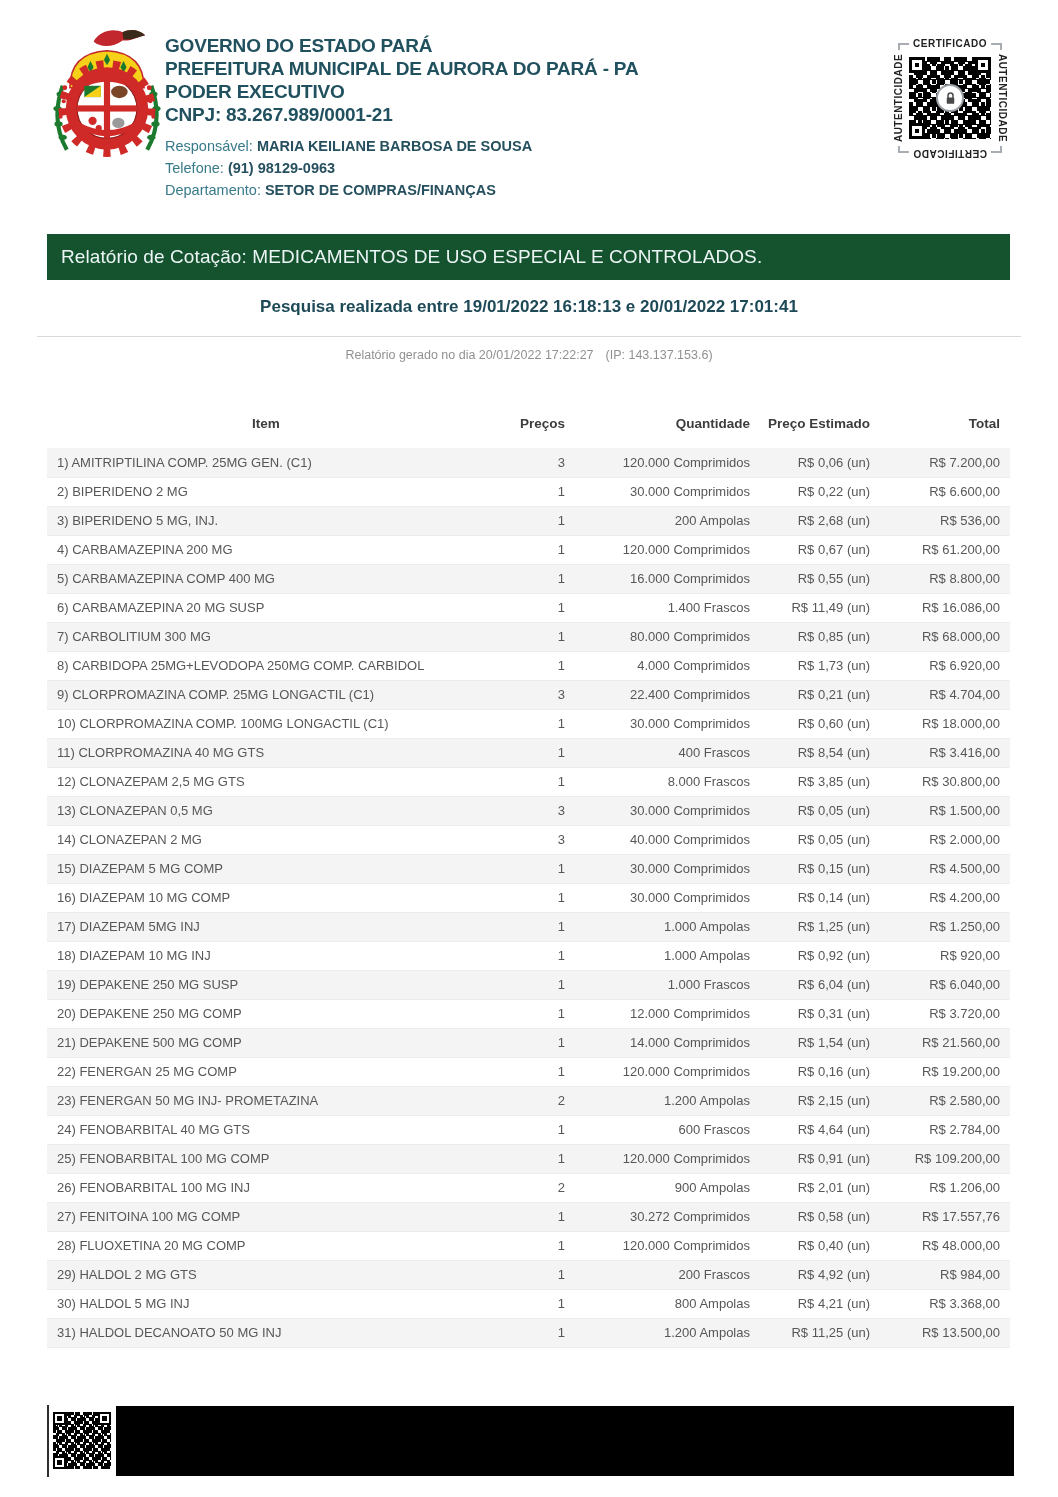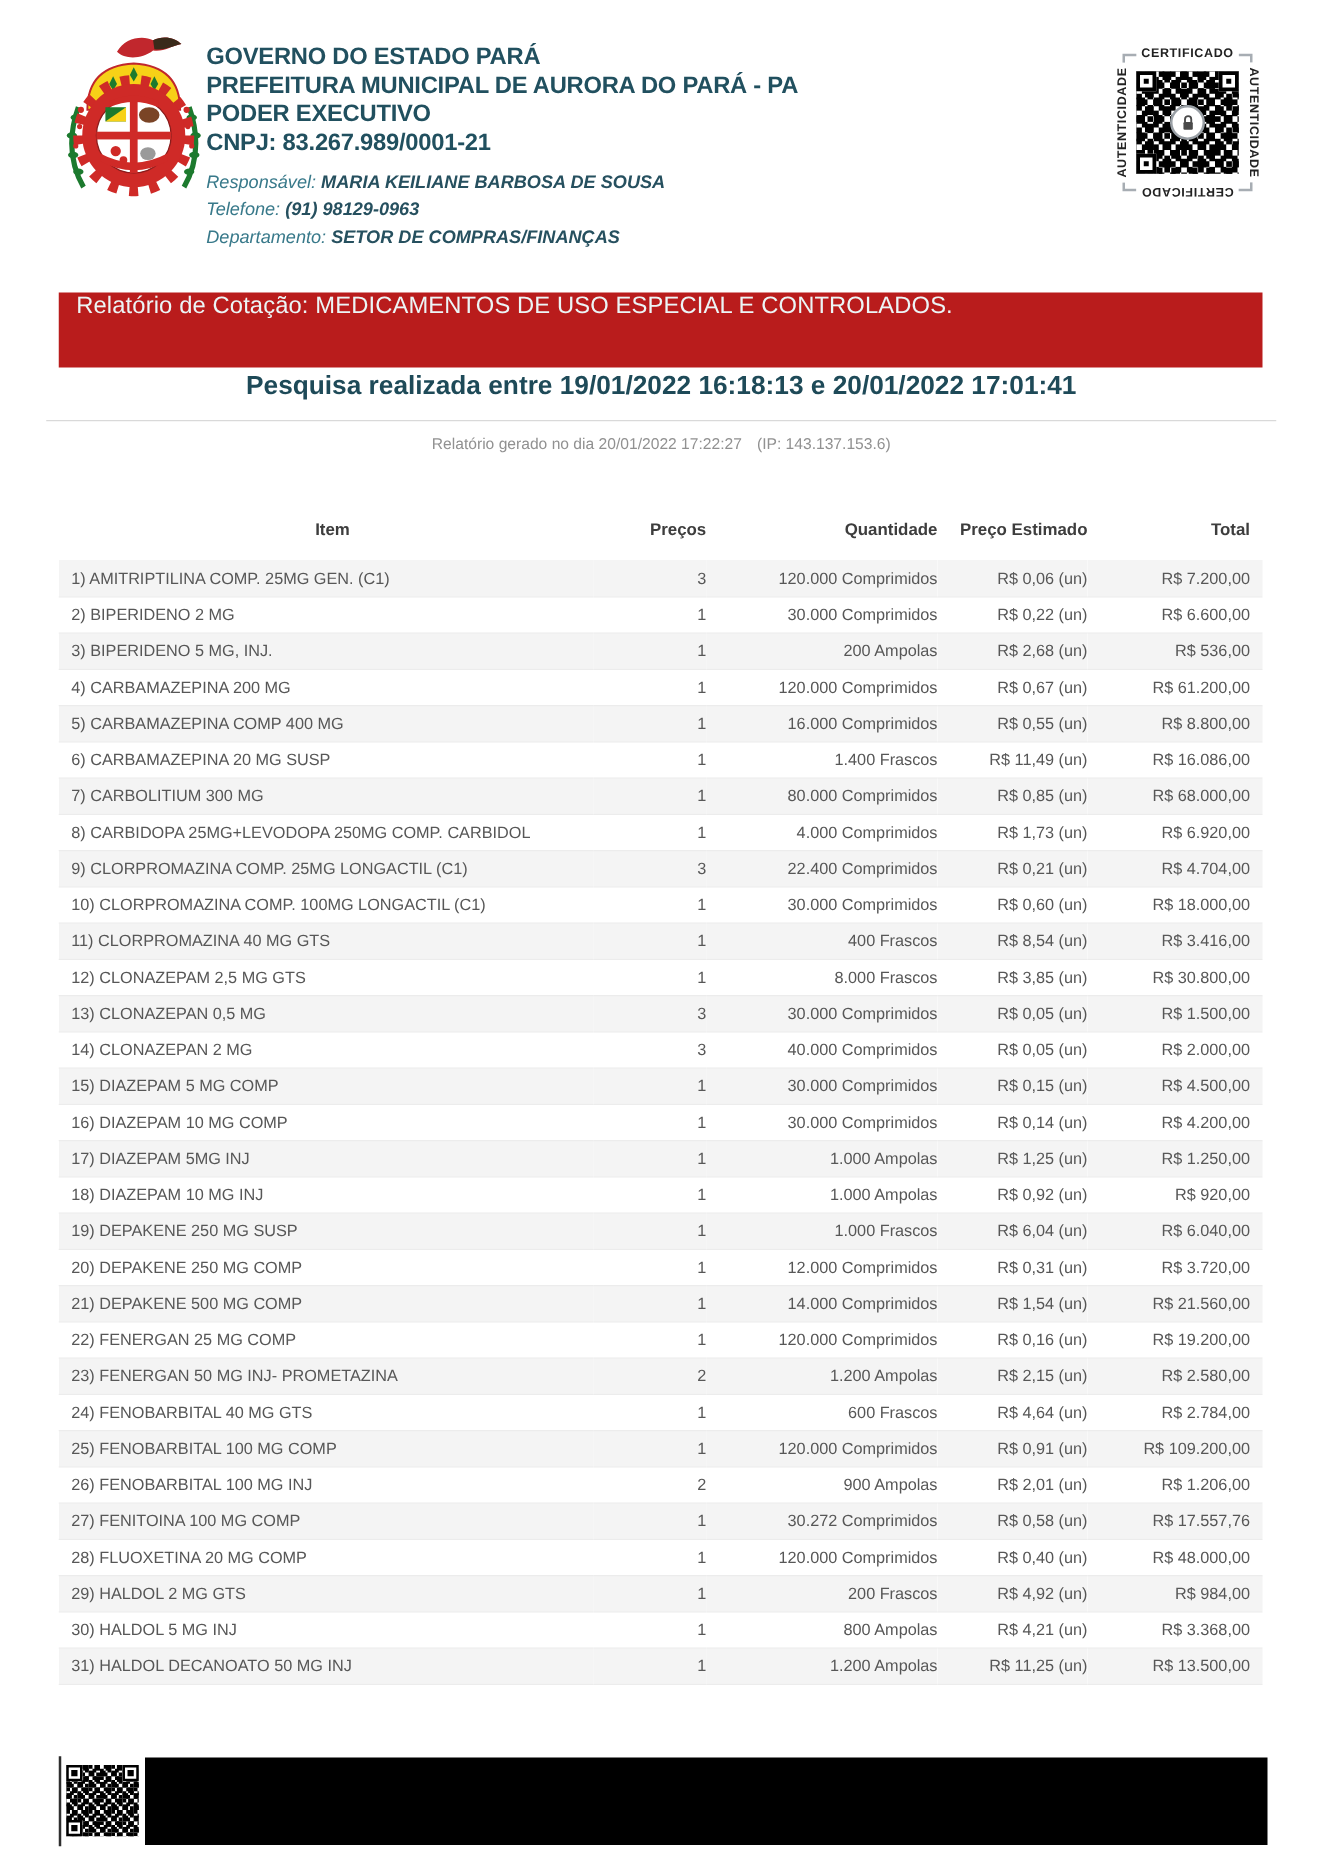--- a/index.html
+++ b/index.html
@@ -4,21 +4,21 @@
 <style>
   html,body{margin:0;padding:0;background:#ffffff;}
   body{font-family:"Liberation Sans","DejaVu Sans",sans-serif;-webkit-font-smoothing:antialiased;}
   .page{position:relative;width:1058px;height:1497px;background:#fff;overflow:hidden;}
 
   
   .coat{position:absolute;left:50px;top:26px;width:114px;height:134px;}
   .org{position:absolute;left:165px;top:34px;}
   .org-line{font-size:19px;font-weight:bold;letter-spacing:-0.2px;color:#21505f;line-height:23px;white-space:nowrap;}
   .contact{margin-top:9px;}
-  .contact-row{font-size:14.5px;line-height:22px;white-space:nowrap;font-style:italic;}
+  .contact-row{font-size:14.5px;line-height:22px;white-space:nowrap;}
   .contact-label{color:#38798a;}
   .contact-value{color:#26505f;font-weight:bold;}
 
   
   .stamp{position:absolute;left:886px;top:33px;width:128px;height:130px;}
   .stamp-frame{position:absolute;left:12px;right:12px;top:10px;bottom:10px;border:2px solid #a7adb3;}
   .stamp-label{position:absolute;background:#fff;padding:0 4px;font-size:10px;font-weight:bold;
                letter-spacing:0.5px;color:#222;white-space:nowrap;}
   .stamp-top{left:50%;top:10px;transform:translate(-50%,-50%);}
   .stamp-bottom{left:50%;top:calc(100% - 10px);transform:translate(-50%,-50%) rotate(180deg);}
@@ -36,25 +36,25 @@
   .f.tl{top:0;left:0}.f.tr{top:0;right:0}.f.bl{bottom:0;left:0}
   .qr-stamp{left:50%;top:50%;transform:translate(-50%,-50%);width:82px;height:82px;}
   .qr-footer{left:53px;top:1412px;width:58px;height:57px;background-size:6px 6px,9px 9px;}
   .qr-footer .f{width:13px;height:13px;border-width:2px;}
   .qr-footer .f::before{inset:2px;}
   .lock-badge{position:absolute;left:50%;top:50%;transform:translate(-50%,-50%);
       width:28px;height:28px;background:#fff;border:2px solid #9aa0a6;border-radius:50%;
       display:flex;align-items:center;justify-content:center;box-sizing:border-box;}
 
   
-  .title-bar{position:absolute;left:47px;top:234px;width:963px;height:60px;background:#b91c1c;
-             display:flex;align-items:flex-start;box-sizing:border-box;padding-left:14px;}
+  .title-bar{position:absolute;left:47px;top:234px;width:963px;height:46px;background:#14532d;
+             display:flex;align-items:center;box-sizing:border-box;padding-left:14px;}
   .title-bar span{color:#ecf5f6;font-size:19px;letter-spacing:0.1px;}
   .period{position:absolute;left:0;top:297px;width:100%;text-align:center;
-          color:#1e4a58;font-size:21px;font-weight:bold;}
+          color:#1e4a58;font-size:17px;font-weight:bold;}
   .rule{position:absolute;left:37px;top:336px;width:984px;height:0;border-top:1px solid #d9d9d9;}
   .generated{position:absolute;left:0;top:348px;width:100%;text-align:center;color:#919191;font-size:12.5px;}
   .generated .ip{margin-left:12px;}
 
   
   table.quote{position:absolute;left:47px;top:398px;width:963px;border-collapse:collapse;table-layout:fixed;}
   .col-prices{width:90px}.col-qty{width:185px}.col-unit{width:120px}.col-total{width:140px}
   table.quote th{height:50px;vertical-align:middle;font-size:13.5px;font-weight:bold;color:#3d3d3d;padding:0;}
   table.quote th:first-child{text-align:center;padding-left:10px;}
   table.quote th.num{text-align:right;}

